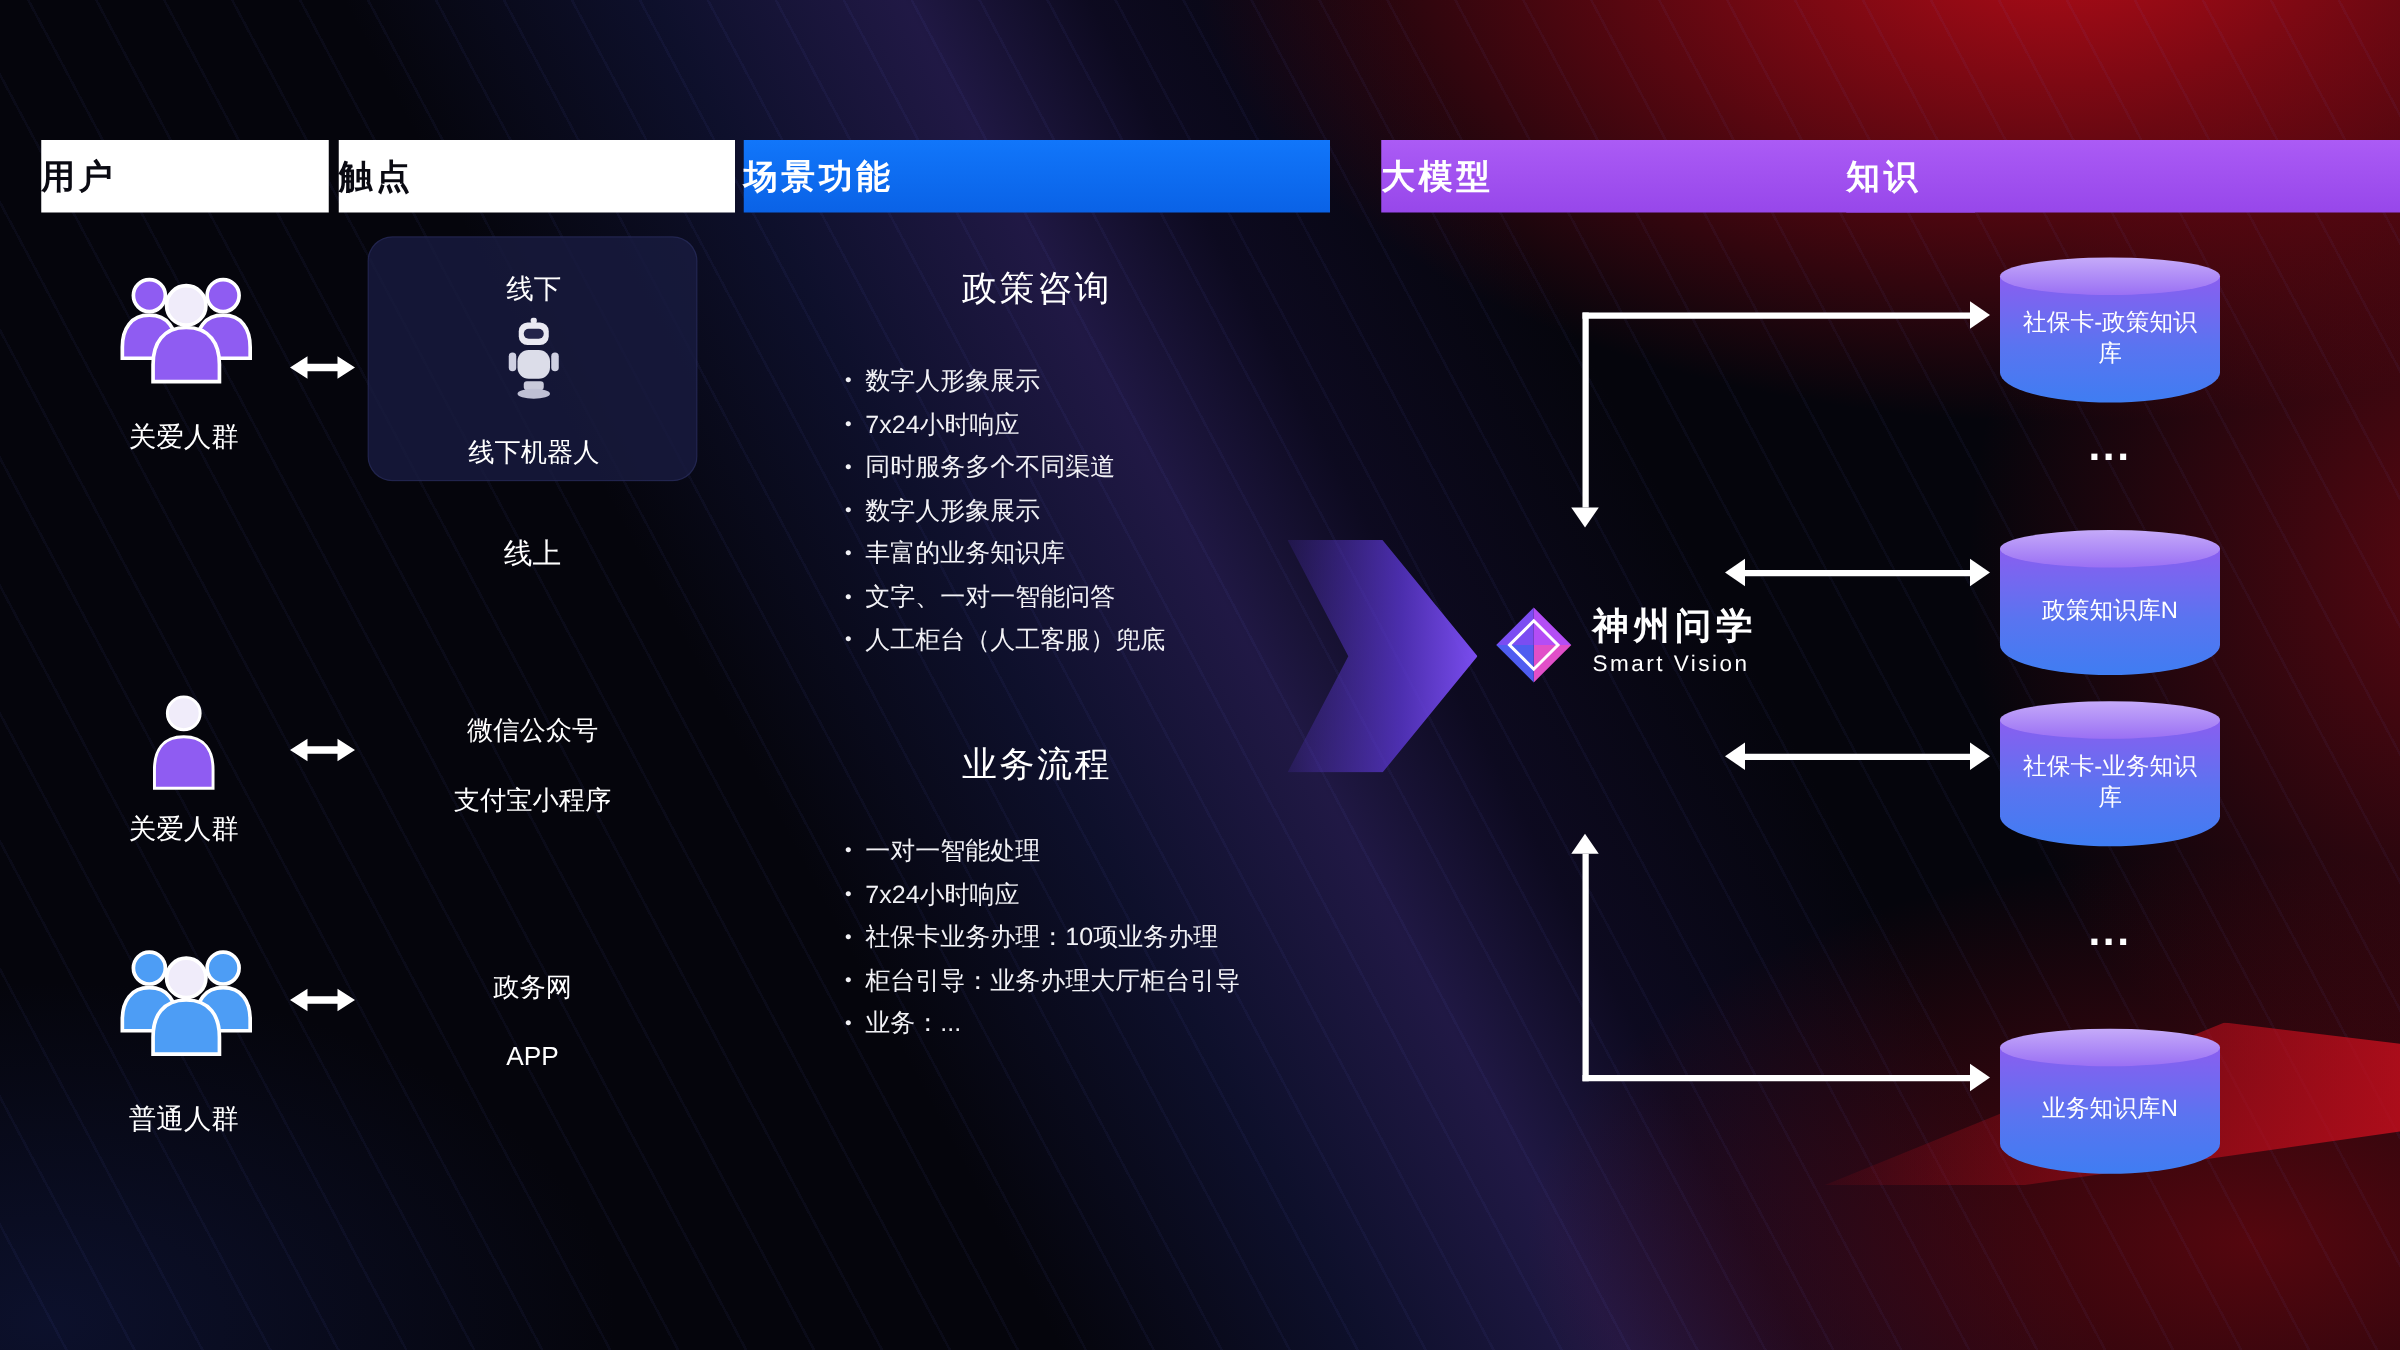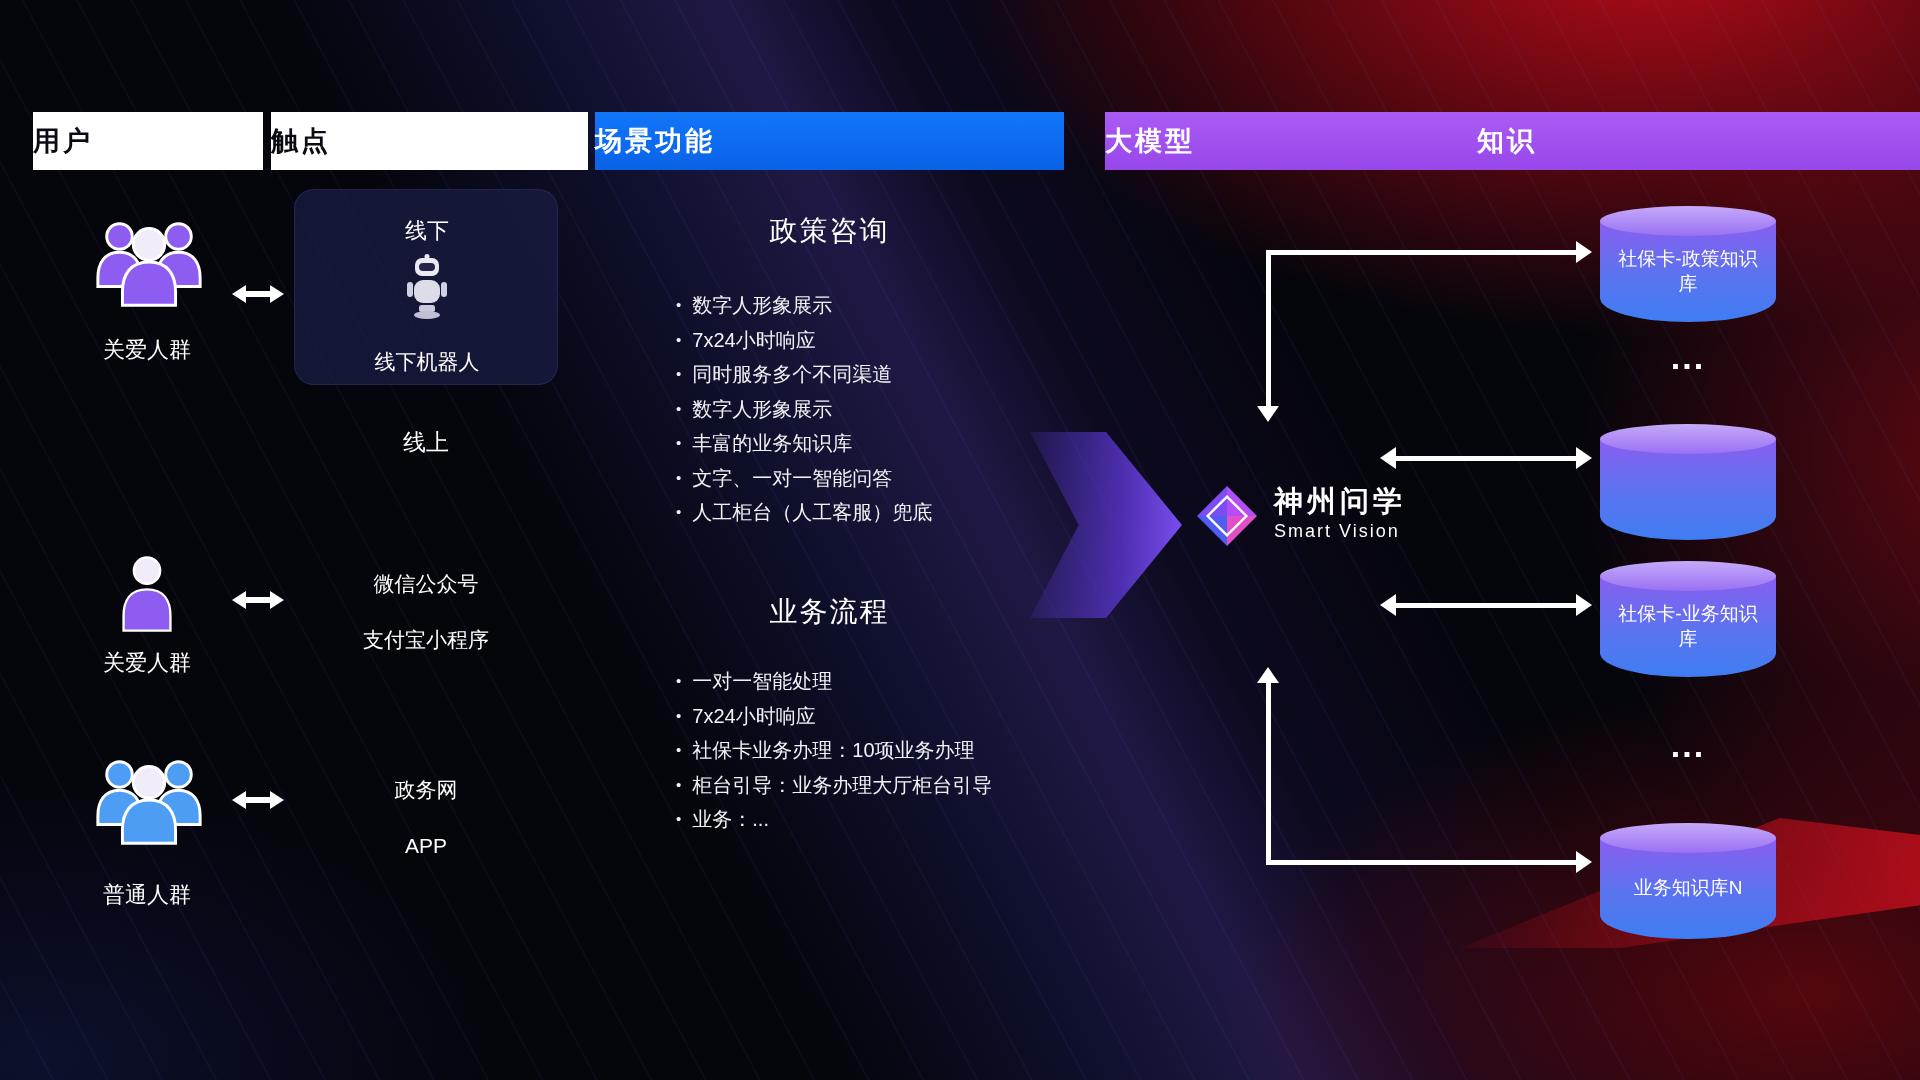--- a/index.html
+++ b/index.html
@@ -200,20 +200,21 @@
 
   <div class="db" style="top:206px;">
     <div class="body"></div>
     <div class="top"></div>
     <div class="db-label">社保卡-政策知识库</div>
   </div>
   <div class="abs dots" style="top:338px;">...</div>
   <div class="db" style="top:424px;">
     <div class="body"></div>
     <div class="top"></div>
+    <div class="db-label">政策知识库N</div>
   </div>
   <div class="db" style="top:561px;">
     <div class="body"></div>
     <div class="top"></div>
     <div class="db-label">社保卡-业务知识库</div>
   </div>
   <div class="abs dots" style="top:726px;">...</div>
   <div class="db" style="top:823px;">
     <div class="body"></div>
     <div class="top"></div>

